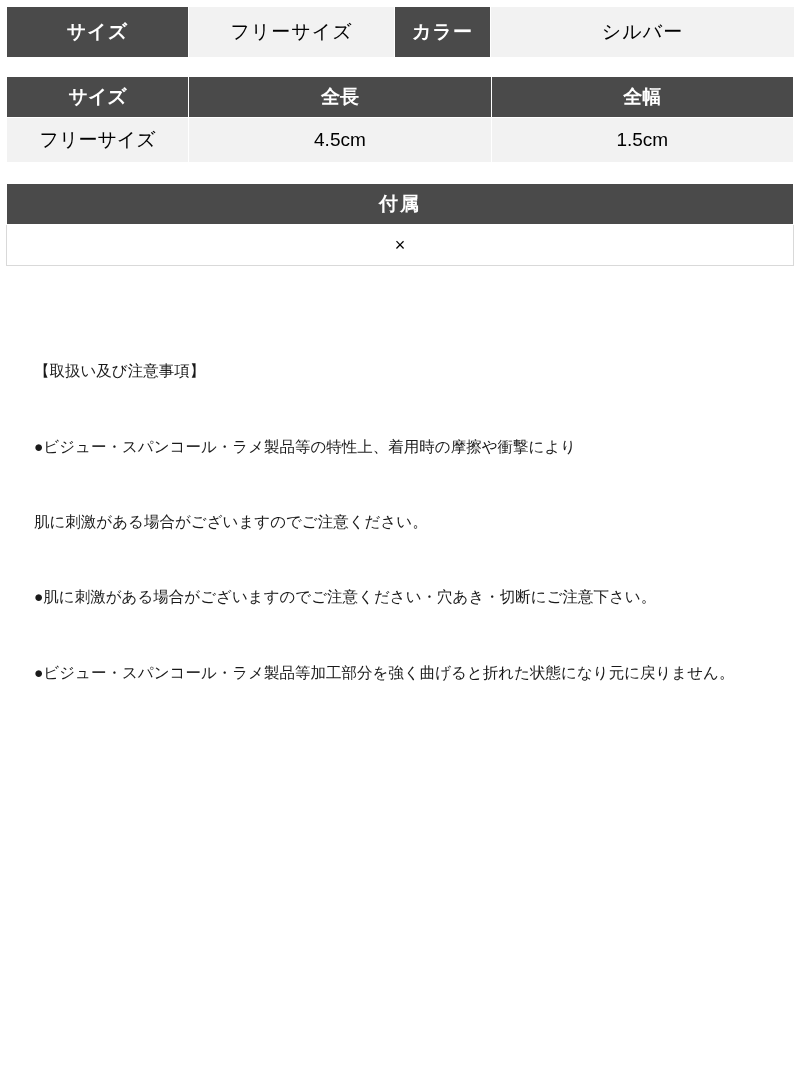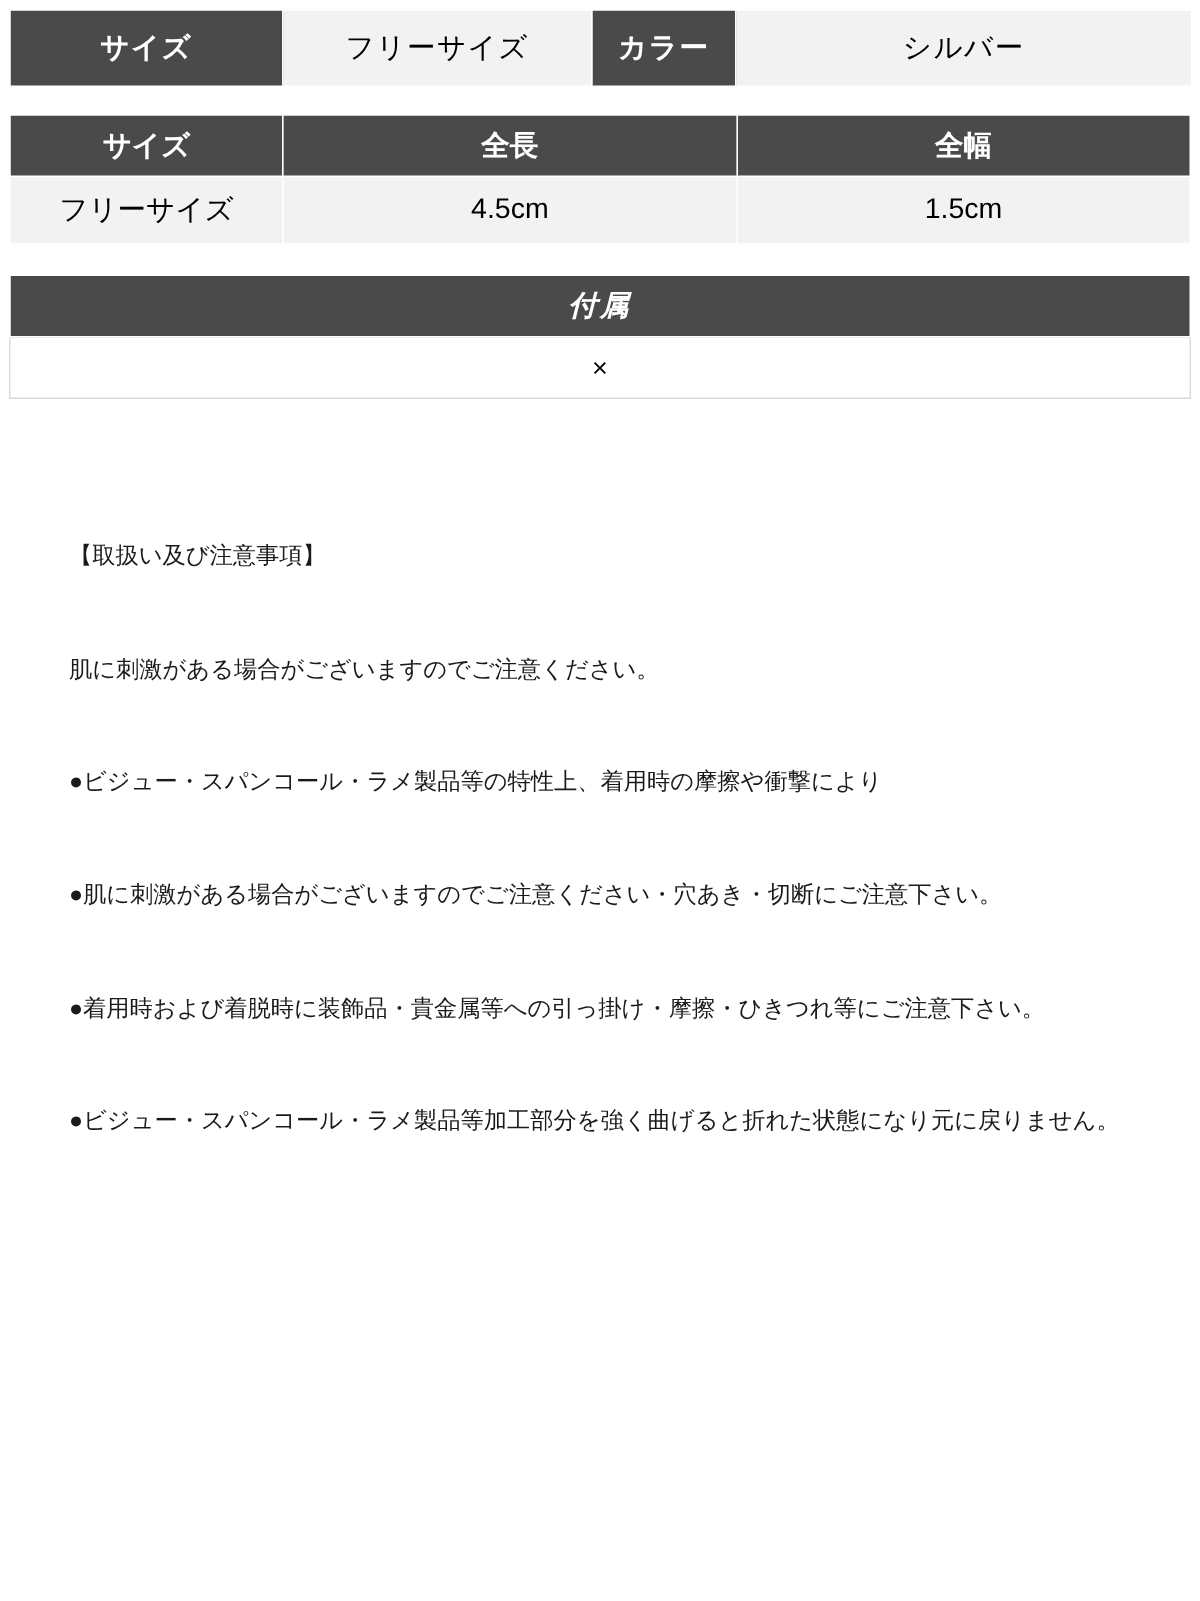--- a/index.html
+++ b/index.html
@@ -90,42 +90,40 @@
     text-align: center;
     vertical-align: middle;
     font-size: 19px;
   }
   .acc-table td.acc-head {
     background: #4a4a4a;
     color: #ffffff;
     font-weight: bold;
     height: 38px;
     letter-spacing: 2px;
-    font-style: italic;
   }
   .acc-table td.acc-val {
     background: #ffffff;
     color: #000000;
     height: 38px;
     border: 1px solid #d9d9d9;
     font-size: 18px;
   }
 
   
   .notes {
     margin: 42px 0 0 34px;
     width: 736px;
     font-size: 15.5px;
     line-height: 1.62;
     color: #1a1a1a;
     white-space: pre-wrap;
   }
   .notes .note-line {
     display: block;
-    margin-left: 12px;
   }
 </style>
 </head>
 <body>
 
 <div class="page">
 
   <table class="spec-table">
     <colgroup>
       <col class="col-a">
@@ -171,22 +169,21 @@
         <td class="acc-head">付属</td>
       </tr>
       <tr>
         <td class="acc-val">×</td>
       </tr>
     </tbody>
   </table>
 
   <div class="notes">
     <span class="note-line">【取扱い及び注意事項】</span>
+    <span class="note-line">●ビジュー・スパンコール・ラメ製品等の特性上、着用時の摩擦や衝撃により</span>
     <span class="note-line">肌に刺激がある場合がございますのでご注意ください。</span>
-    <span class="note-line">●ビジュー・スパンコール・ラメ製品等の特性上、着用時の摩擦や衝撃により</span>
     <span class="note-line">●肌に刺激がある場合がございますのでご注意ください・穴あき・切断にご注意下さい。</span>
-    <span class="note-line">●着用時および着脱時に装飾品・貴金属等への引っ掛け・摩擦・ひきつれ等にご注意下さい。</span>
     <span class="note-line">●ビジュー・スパンコール・ラメ製品等加工部分を強く曲げると折れた状態になり元に戻りません。</span>
     
     
   </div>
 
 </div>
 
 </body></html>

